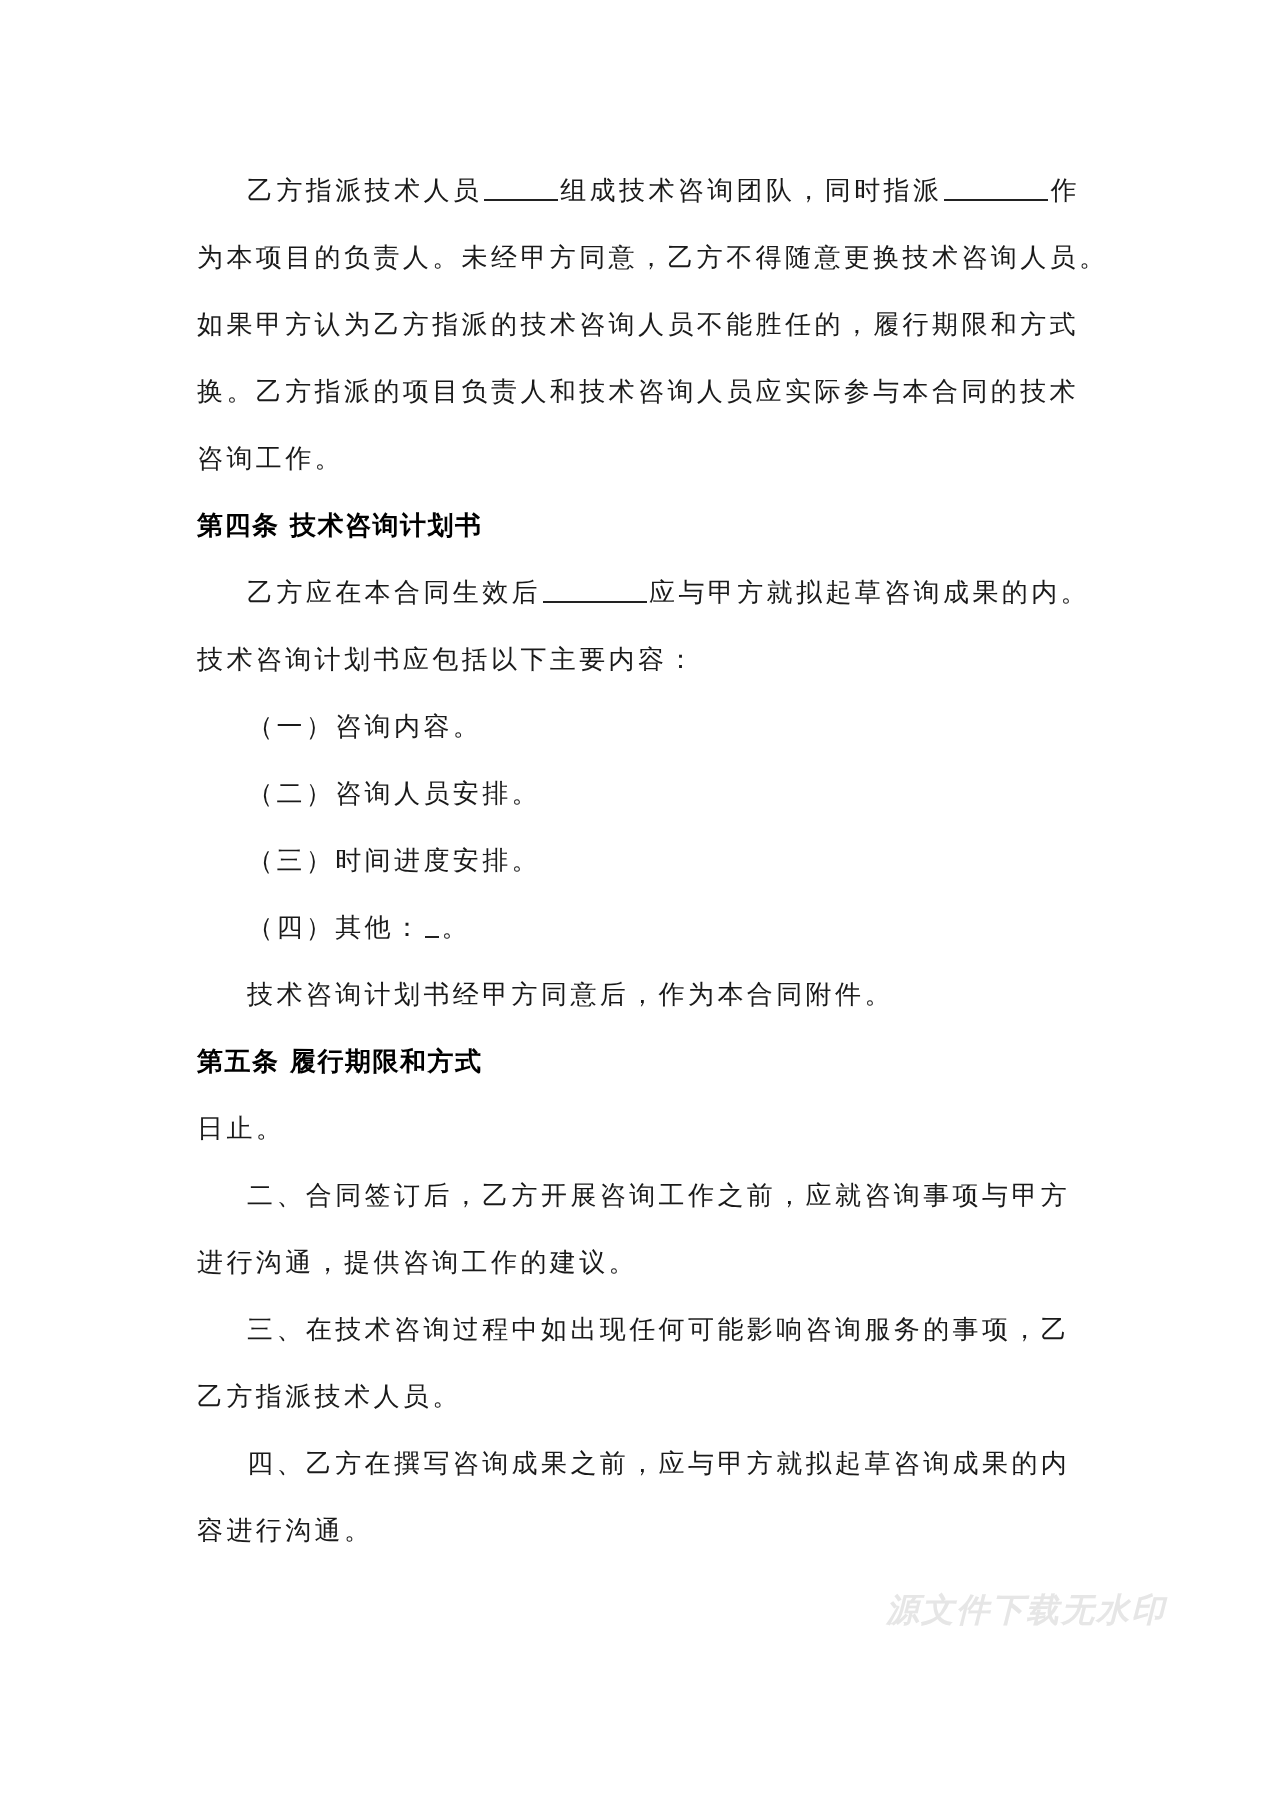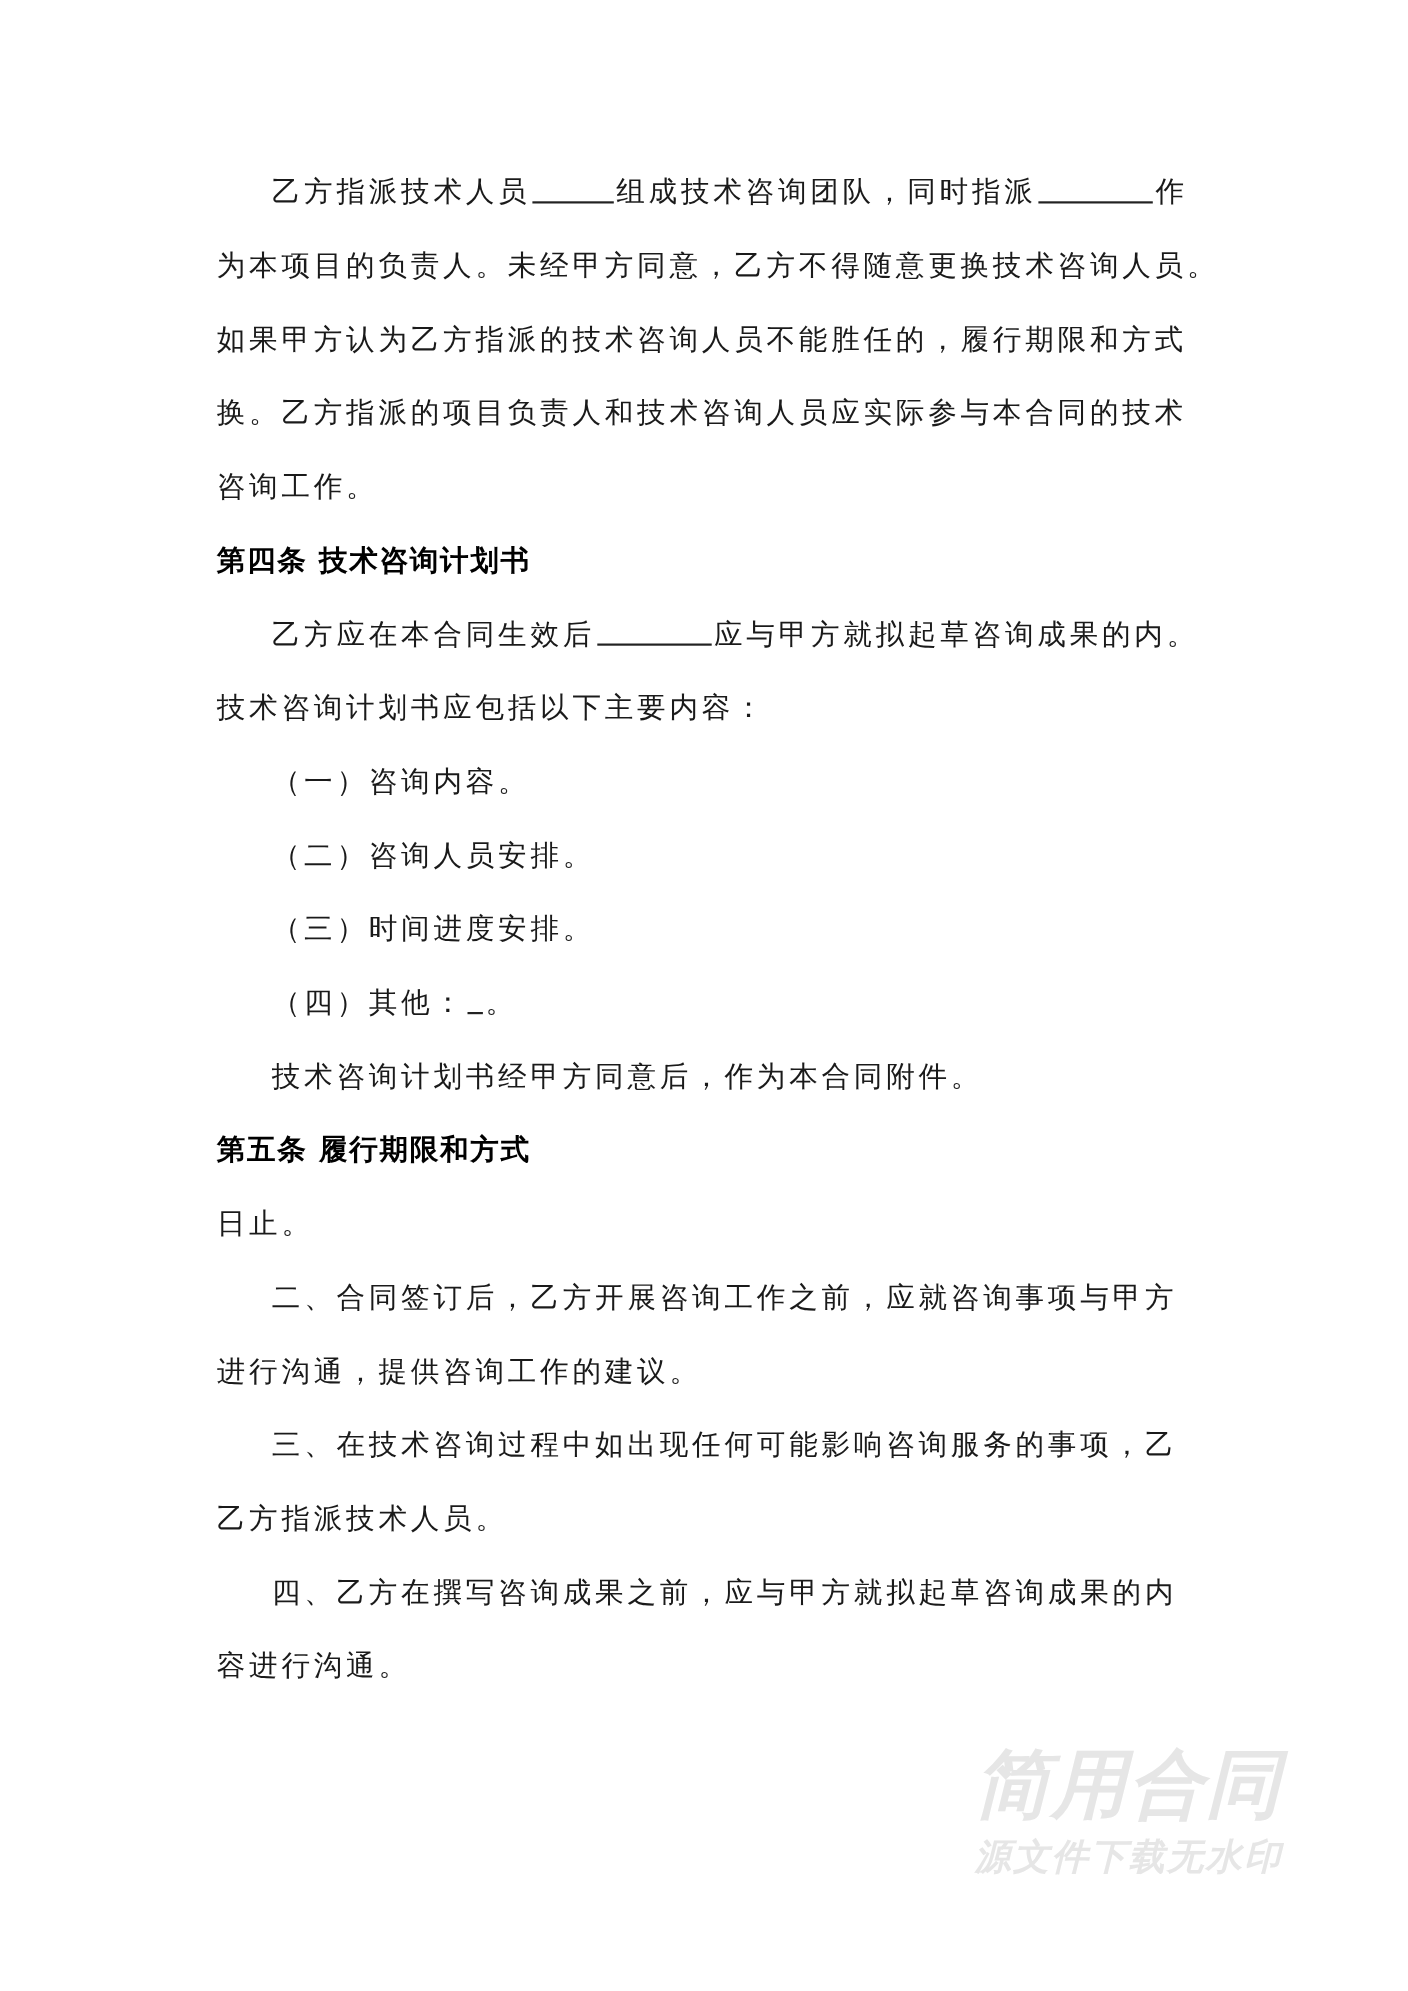--- a/index.html
+++ b/index.html
@@ -11,21 +11,21 @@
       width: 1280px;
       height: 1810px;
       position: relative;
       overflow: hidden;
       font-family: "DejaVu Serif", "Liberation Serif", serif;
       color: #1a1a1a;
     }
     .page {
       position: absolute;
       left: 197px;
-      top: 142px;
+      top: 157px;
       width: 890px;
     }
     .line {
       height: 67px;
       line-height: 67px;
       font-size: 26px;
       letter-spacing: 3.4px;
       white-space: nowrap;
       overflow: visible;
     }
@@ -103,15 +103,14 @@
   <div class="line">日止。</div>
   <div class="line indent">二、合同签订后，乙方开展咨询工作之前，应就咨询事项与甲方</div>
   <div class="line">进行沟通，提供咨询工作的建议。</div>
   <div class="line indent">三、在技术咨询过程中如出现任何可能影响咨询服务的事项，乙</div>
   <div class="line">乙方指派技术人员。</div>
   <div class="line indent">四、乙方在撰写咨询成果之前，应与甲方就拟起草咨询成果的内</div>
   <div class="line">容进行沟通。</div>
 </div>
 
 <div class="watermark">
-  <div class="wm-title">简用合同</div>
   <div class="wm-sub">源文件下载无水印</div>
 </div>
 
 </body></html>

